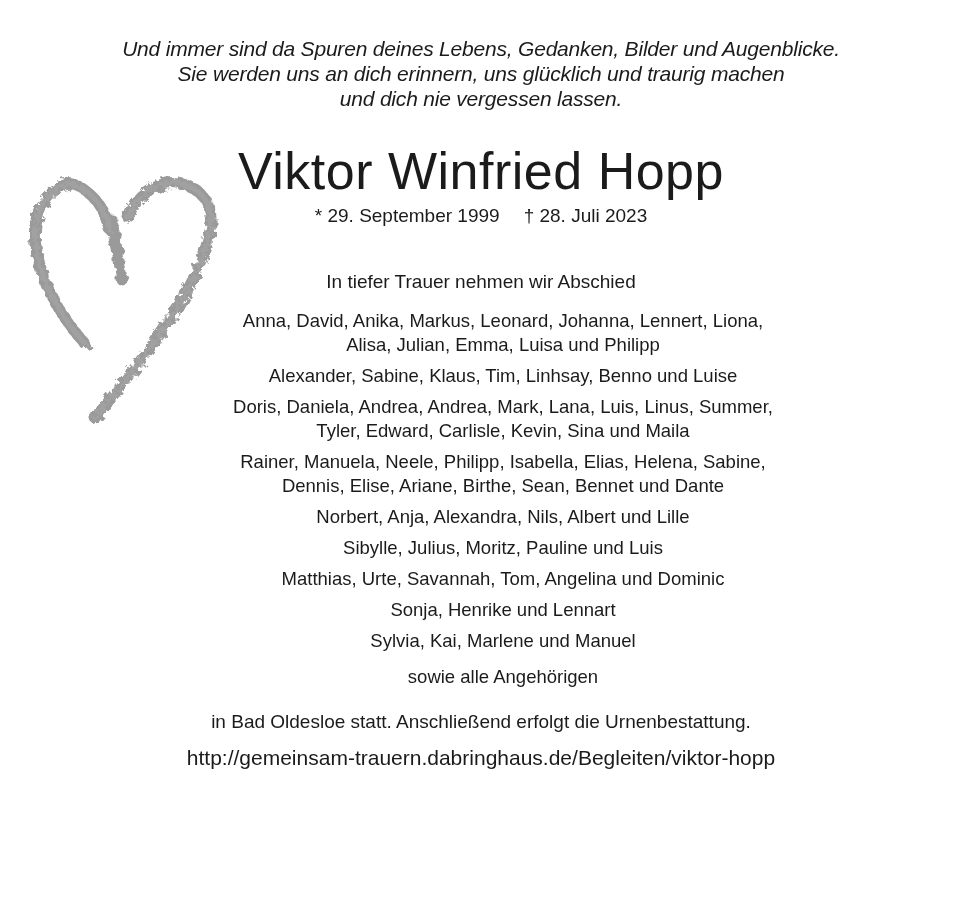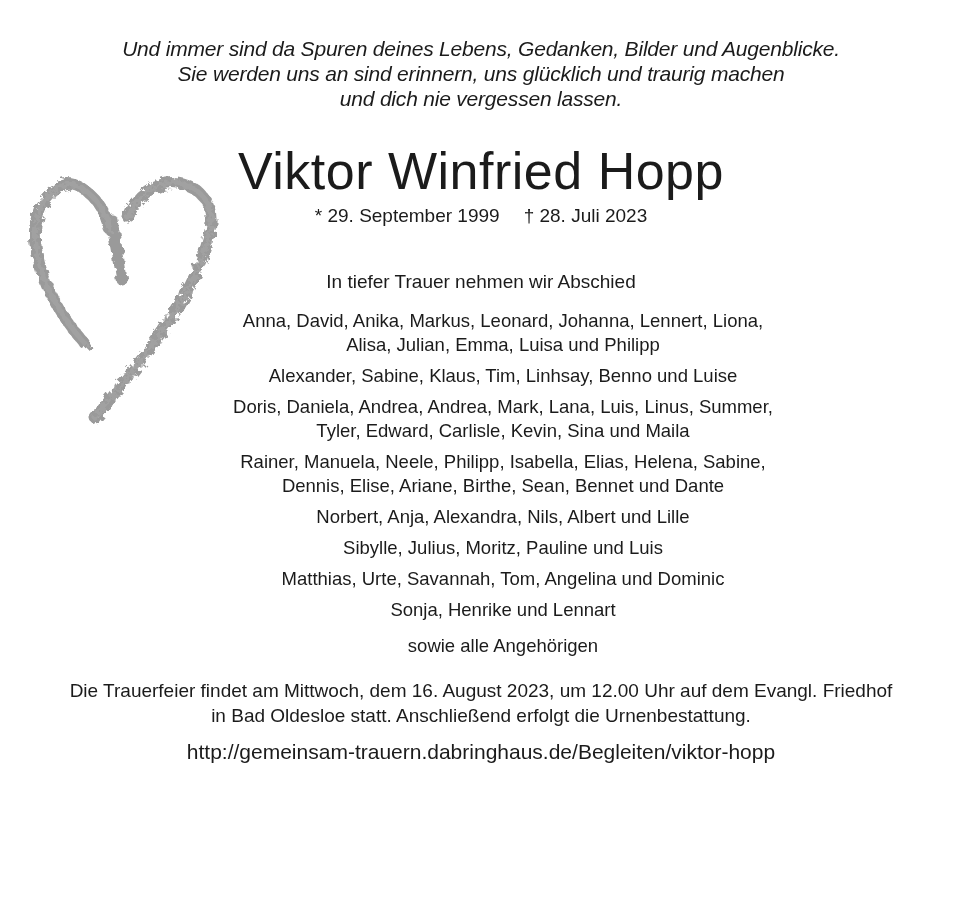--- a/index.html
+++ b/index.html
@@ -65,21 +65,21 @@
       </g>
       <g fill="none" stroke="#a6a6a6" stroke-width="5" stroke-linecap="round" opacity="0.65" filter="url(#chalk2)">
         <path d="M88 62 C80 28, 52 8, 36 20 C16 34, 10 58, 15 84 C21 118, 40 150, 63 176"></path>
         <path d="M106 50 C114 28, 136 12, 156 15 C180 19, 193 38, 188 62 C181 98, 158 140, 128 180 C112 201, 93 226, 73 250"></path>
       </g>
     </svg>
   </div>
 
   <div class="epigraph">
     <div>Und immer sind da Spuren deines Lebens, Gedanken, Bilder und Augenblicke.</div>
-    <div>Sie werden uns an sind erinnern, uns glücklich und traurig machen</div>
+    <div>Sie werden uns an dich erinnern, uns glücklich und traurig machen</div>
     <div>und dich nie vergessen lassen.</div>
   </div>
 
   <div class="deceased-name">Viktor Winfried Hopp</div>
 
   <div class="dates">
     <span>* 29. September 1999</span><span class="death-date">† 28. Juli 2023</span>
   </div>
 
   <div class="intro">In tiefer Trauer nehmen wir Abschied</div>
@@ -106,25 +106,27 @@
     </div>
     <div class="group">
       <div>Sibylle, Julius, Moritz, Pauline und Luis</div>
     </div>
     <div class="group">
       <div>Matthias, Urte, Savannah, Tom, Angelina und Dominic</div>
     </div>
     <div class="group">
       <div>Sonja, Henrike und Lennart</div>
     </div>
+    <div class="group">
+      <div>Sylvia, Kai, Marlene und Manuel</div>
+    </div>
     <div class="group group-final">
       <div>sowie alle Angehörigen</div>
     </div>
   </div>
 
   <div class="funeral">
-    <div>Die Trauerfeier findet am Mittwoch, dem 16. August 2023, um 12.00 Uhr auf dem Evangl. Friedhof</div>
     <div>in Bad Oldesloe statt. Anschließend erfolgt die Urnenbestattung.</div>
   </div>
 
   <div class="memorial-link">http://gemeinsam-trauern.dabringhaus.de/Begleiten/viktor-hopp</div>
 
 </div>
 
 </body></html>

